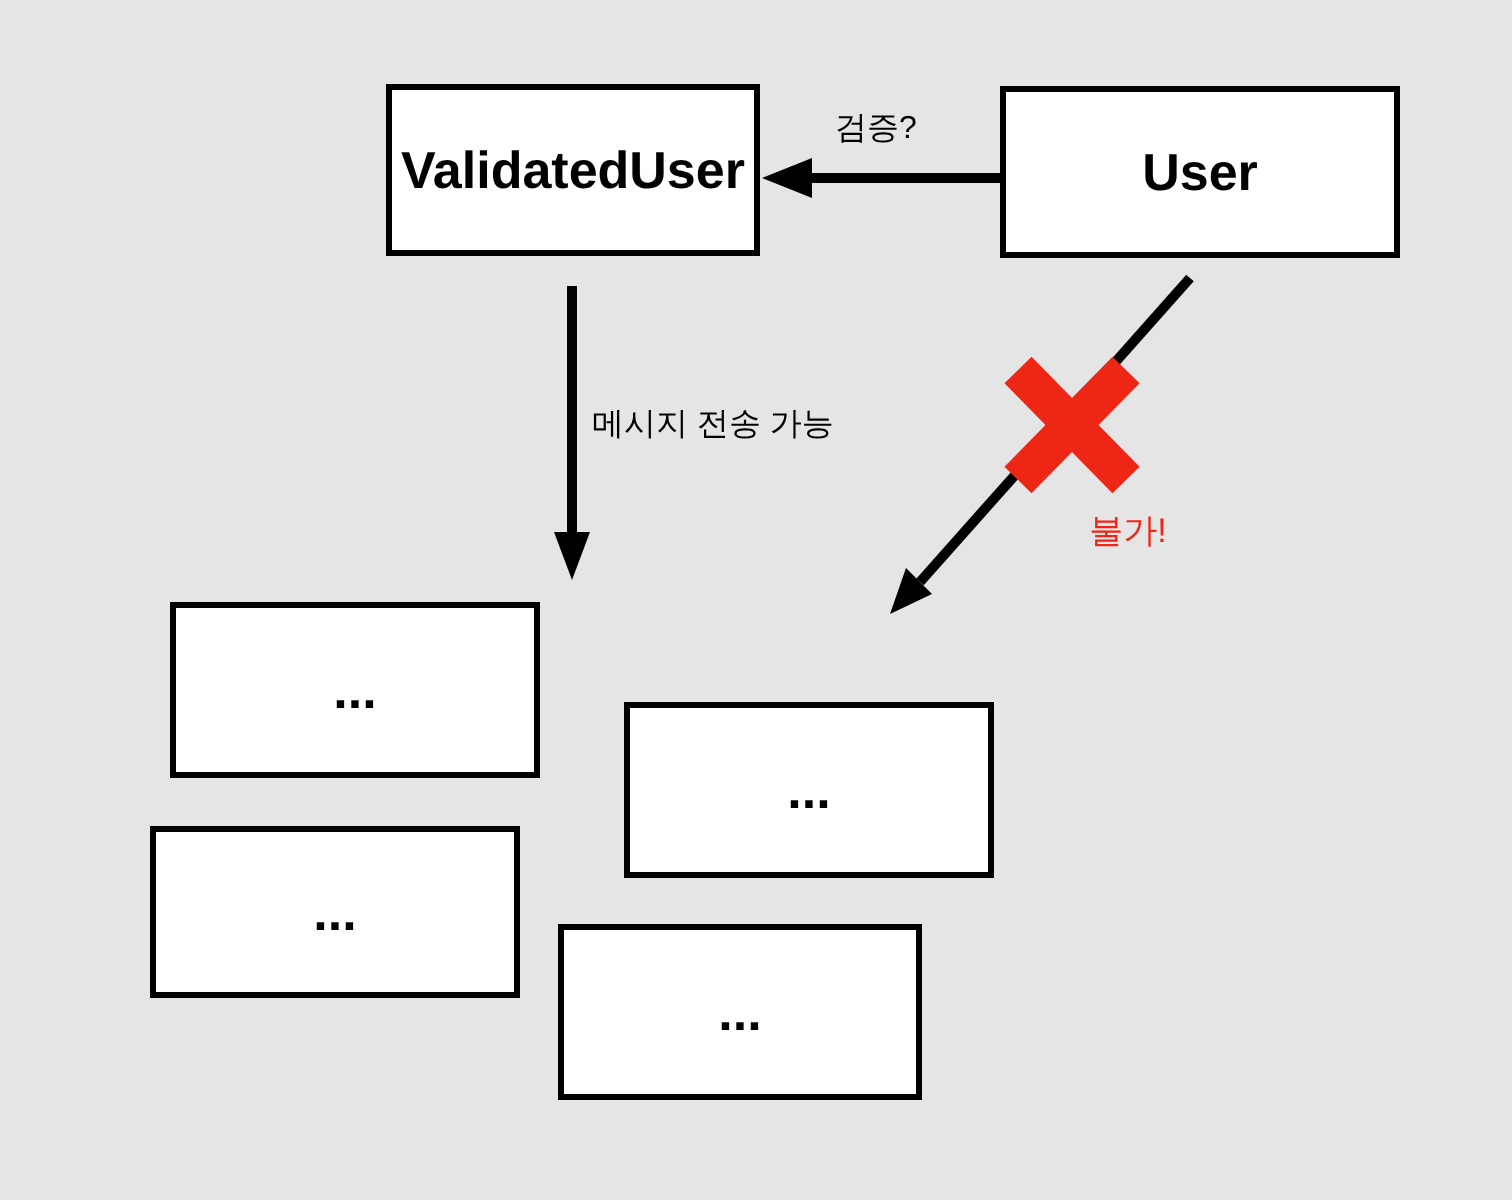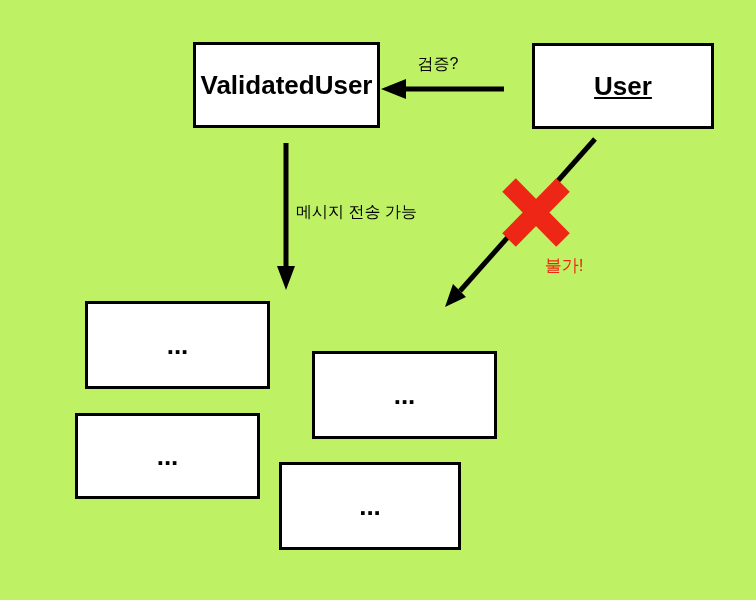--- a/index.html
+++ b/index.html
@@ -4,21 +4,21 @@
 <style>
   html, body {
     margin: 0;
     padding: 0;
     background: #ffffff;
   }
   .stage {
     position: relative;
     width: 756px;
     height: 600px;
-    background: #bef264;
+    background: #e5e5e5;
     overflow: hidden;
     font-family: "Liberation Sans", "DejaVu Sans", sans-serif;
   }
   .arrow-layer {
     position: absolute;
     left: 0;
     top: 0;
     width: 756px;
     height: 600px;
   }
@@ -29,21 +29,21 @@
     background: #ffffff;
     display: flex;
     align-items: center;
     justify-content: center;
     font-weight: bold;
     font-size: 26px;
     color: #000000;
     letter-spacing: 0px;
   }
   .box-validated-user { left: 193px; top: 42px;  width: 187px; height: 86px; }
-  .box-user           { left: 532px; top: 43px;  width: 182px; height: 86px; text-decoration: underline; }
+  .box-user           { left: 500px; top: 43px;  width: 200px; height: 86px; }
   .box-msg-1          { left: 85px;  top: 301px; width: 185px; height: 88px; }
   .box-msg-2          { left: 75px;  top: 413px; width: 185px; height: 86px; }
   .box-msg-3          { left: 312px; top: 351px; width: 185px; height: 88px; }
   .box-msg-4          { left: 279px; top: 462px; width: 182px; height: 88px; }
   .edge-label {
     position: absolute;
     font-size: 16px;
     color: #000000;
     white-space: nowrap;
   }

